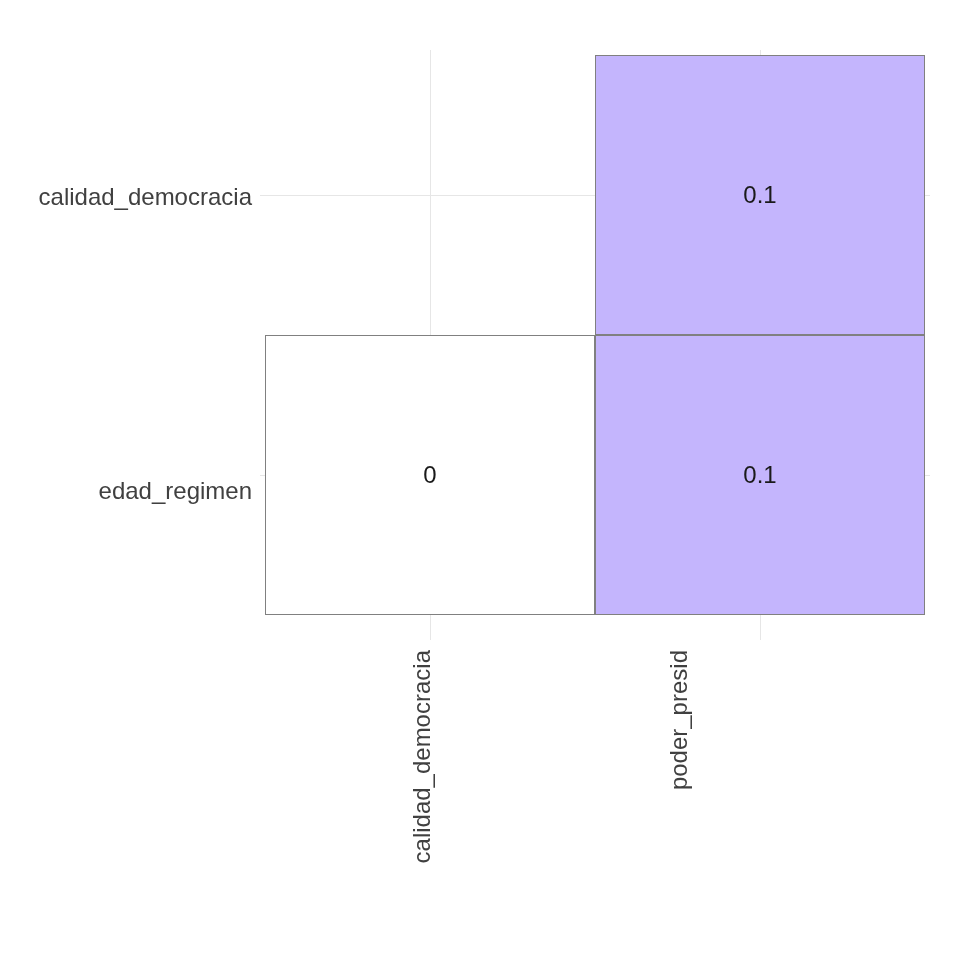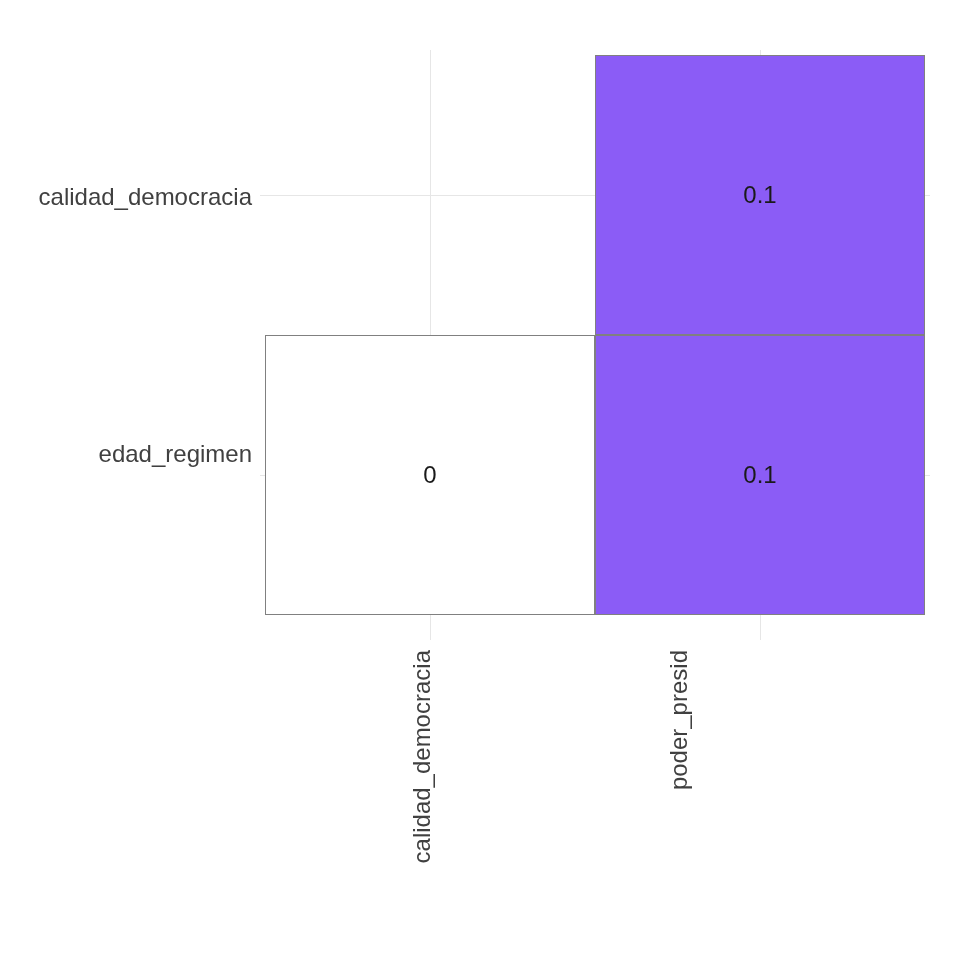--- a/index.html
+++ b/index.html
@@ -37,21 +37,21 @@
   width: 330px;
   height: 280px;
   border: 1px solid #808080;
   display: flex;
   align-items: center;
   justify-content: center;
   font-size: 24px;
   color: #1a1a1a;
 }
 .cell.white { background: #ffffff; }
-.cell.peach { background: #8b5cf6; }
+.cell.peach { background: #c4b5fd; }
 .y-axis-label {
   position: absolute;
   font-size: 24px;
   color: #404040;
   text-align: right;
   width: 240px;
 }
 .x-axis-label {
   position: absolute;
   font-size: 24px;
@@ -79,16 +79,16 @@
   <div class="cell white" style="left:0; top:280px">
     <span>0</span>
   </div>
 
   <div class="cell peach" style="left:330px; top:280px">
     <span>0.1</span>
   </div>
 </div>
 
 <div class="y-axis-label" style="top:183px; left:12px">calidad_democracia</div>
-<div class="y-axis-label" style="top:440px; left:12px">edad_regimen</div>
+<div class="y-axis-label" style="top:477px; left:12px">edad_regimen</div>
 
 <div class="x-axis-label" style="top:650px; left:195px">calidad_democracia</div>
 <div class="x-axis-label" style="top:650px; left:525px">poder_presid</div>
 
 </body></html>

